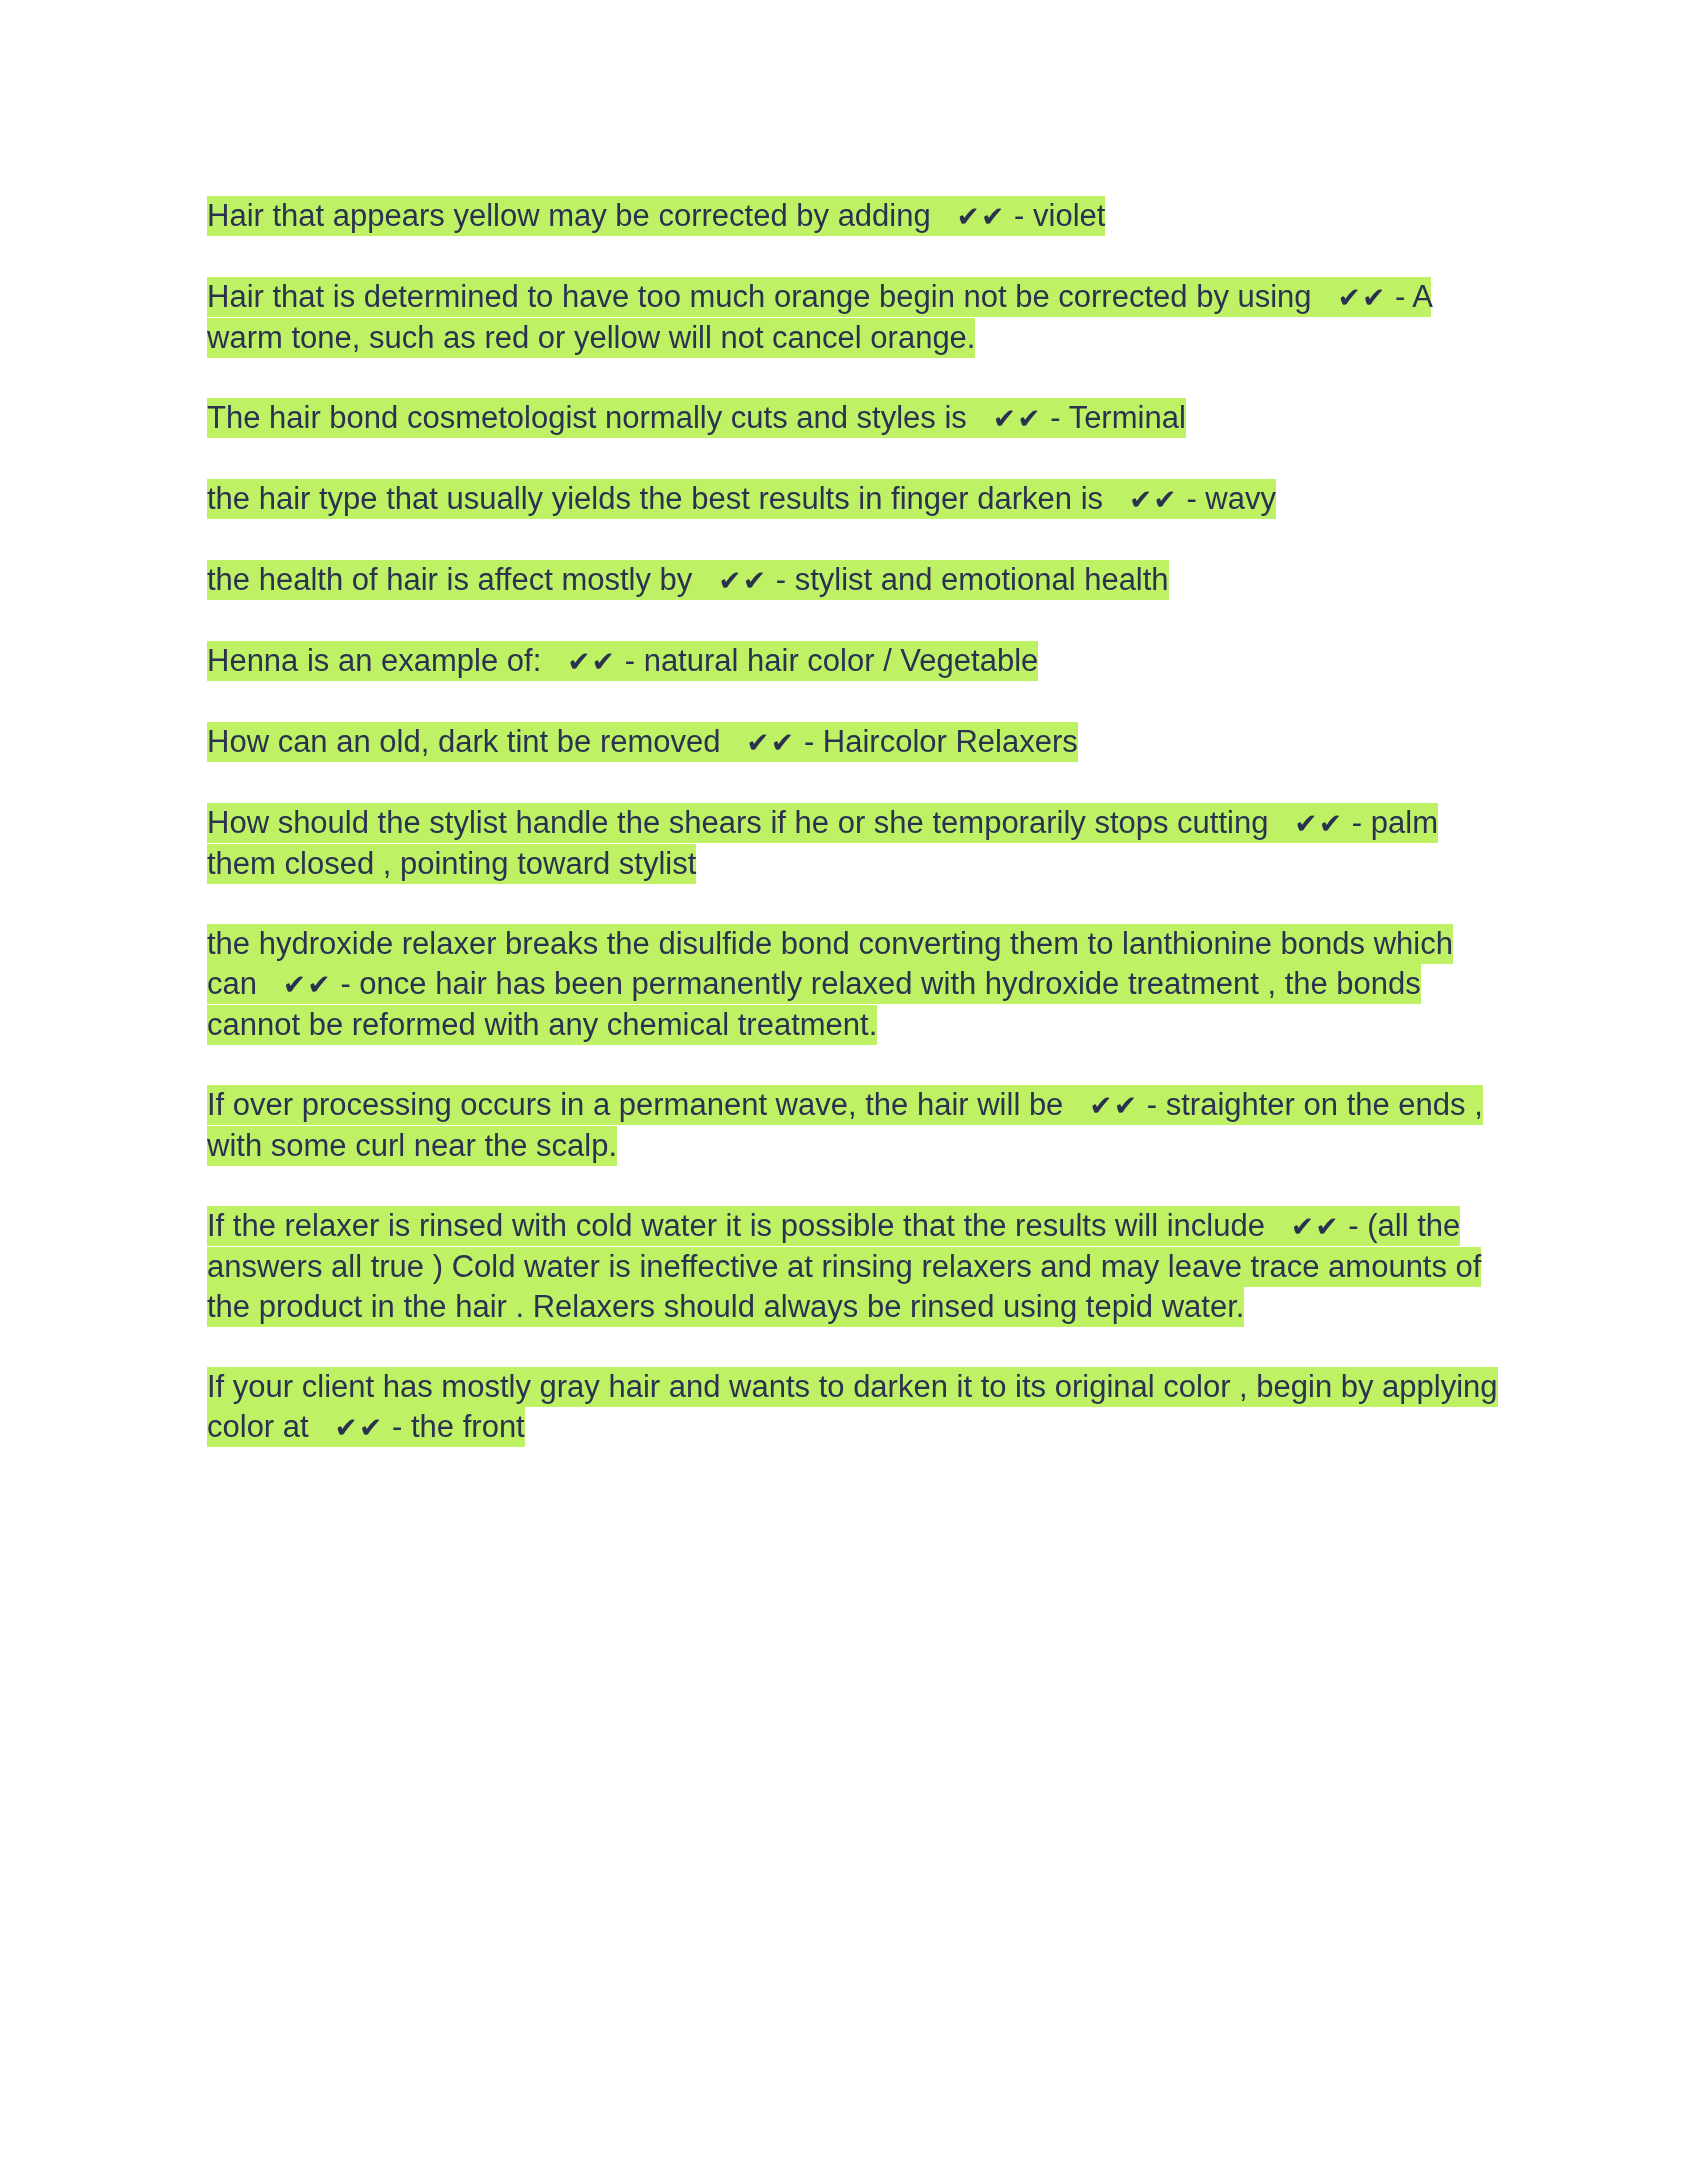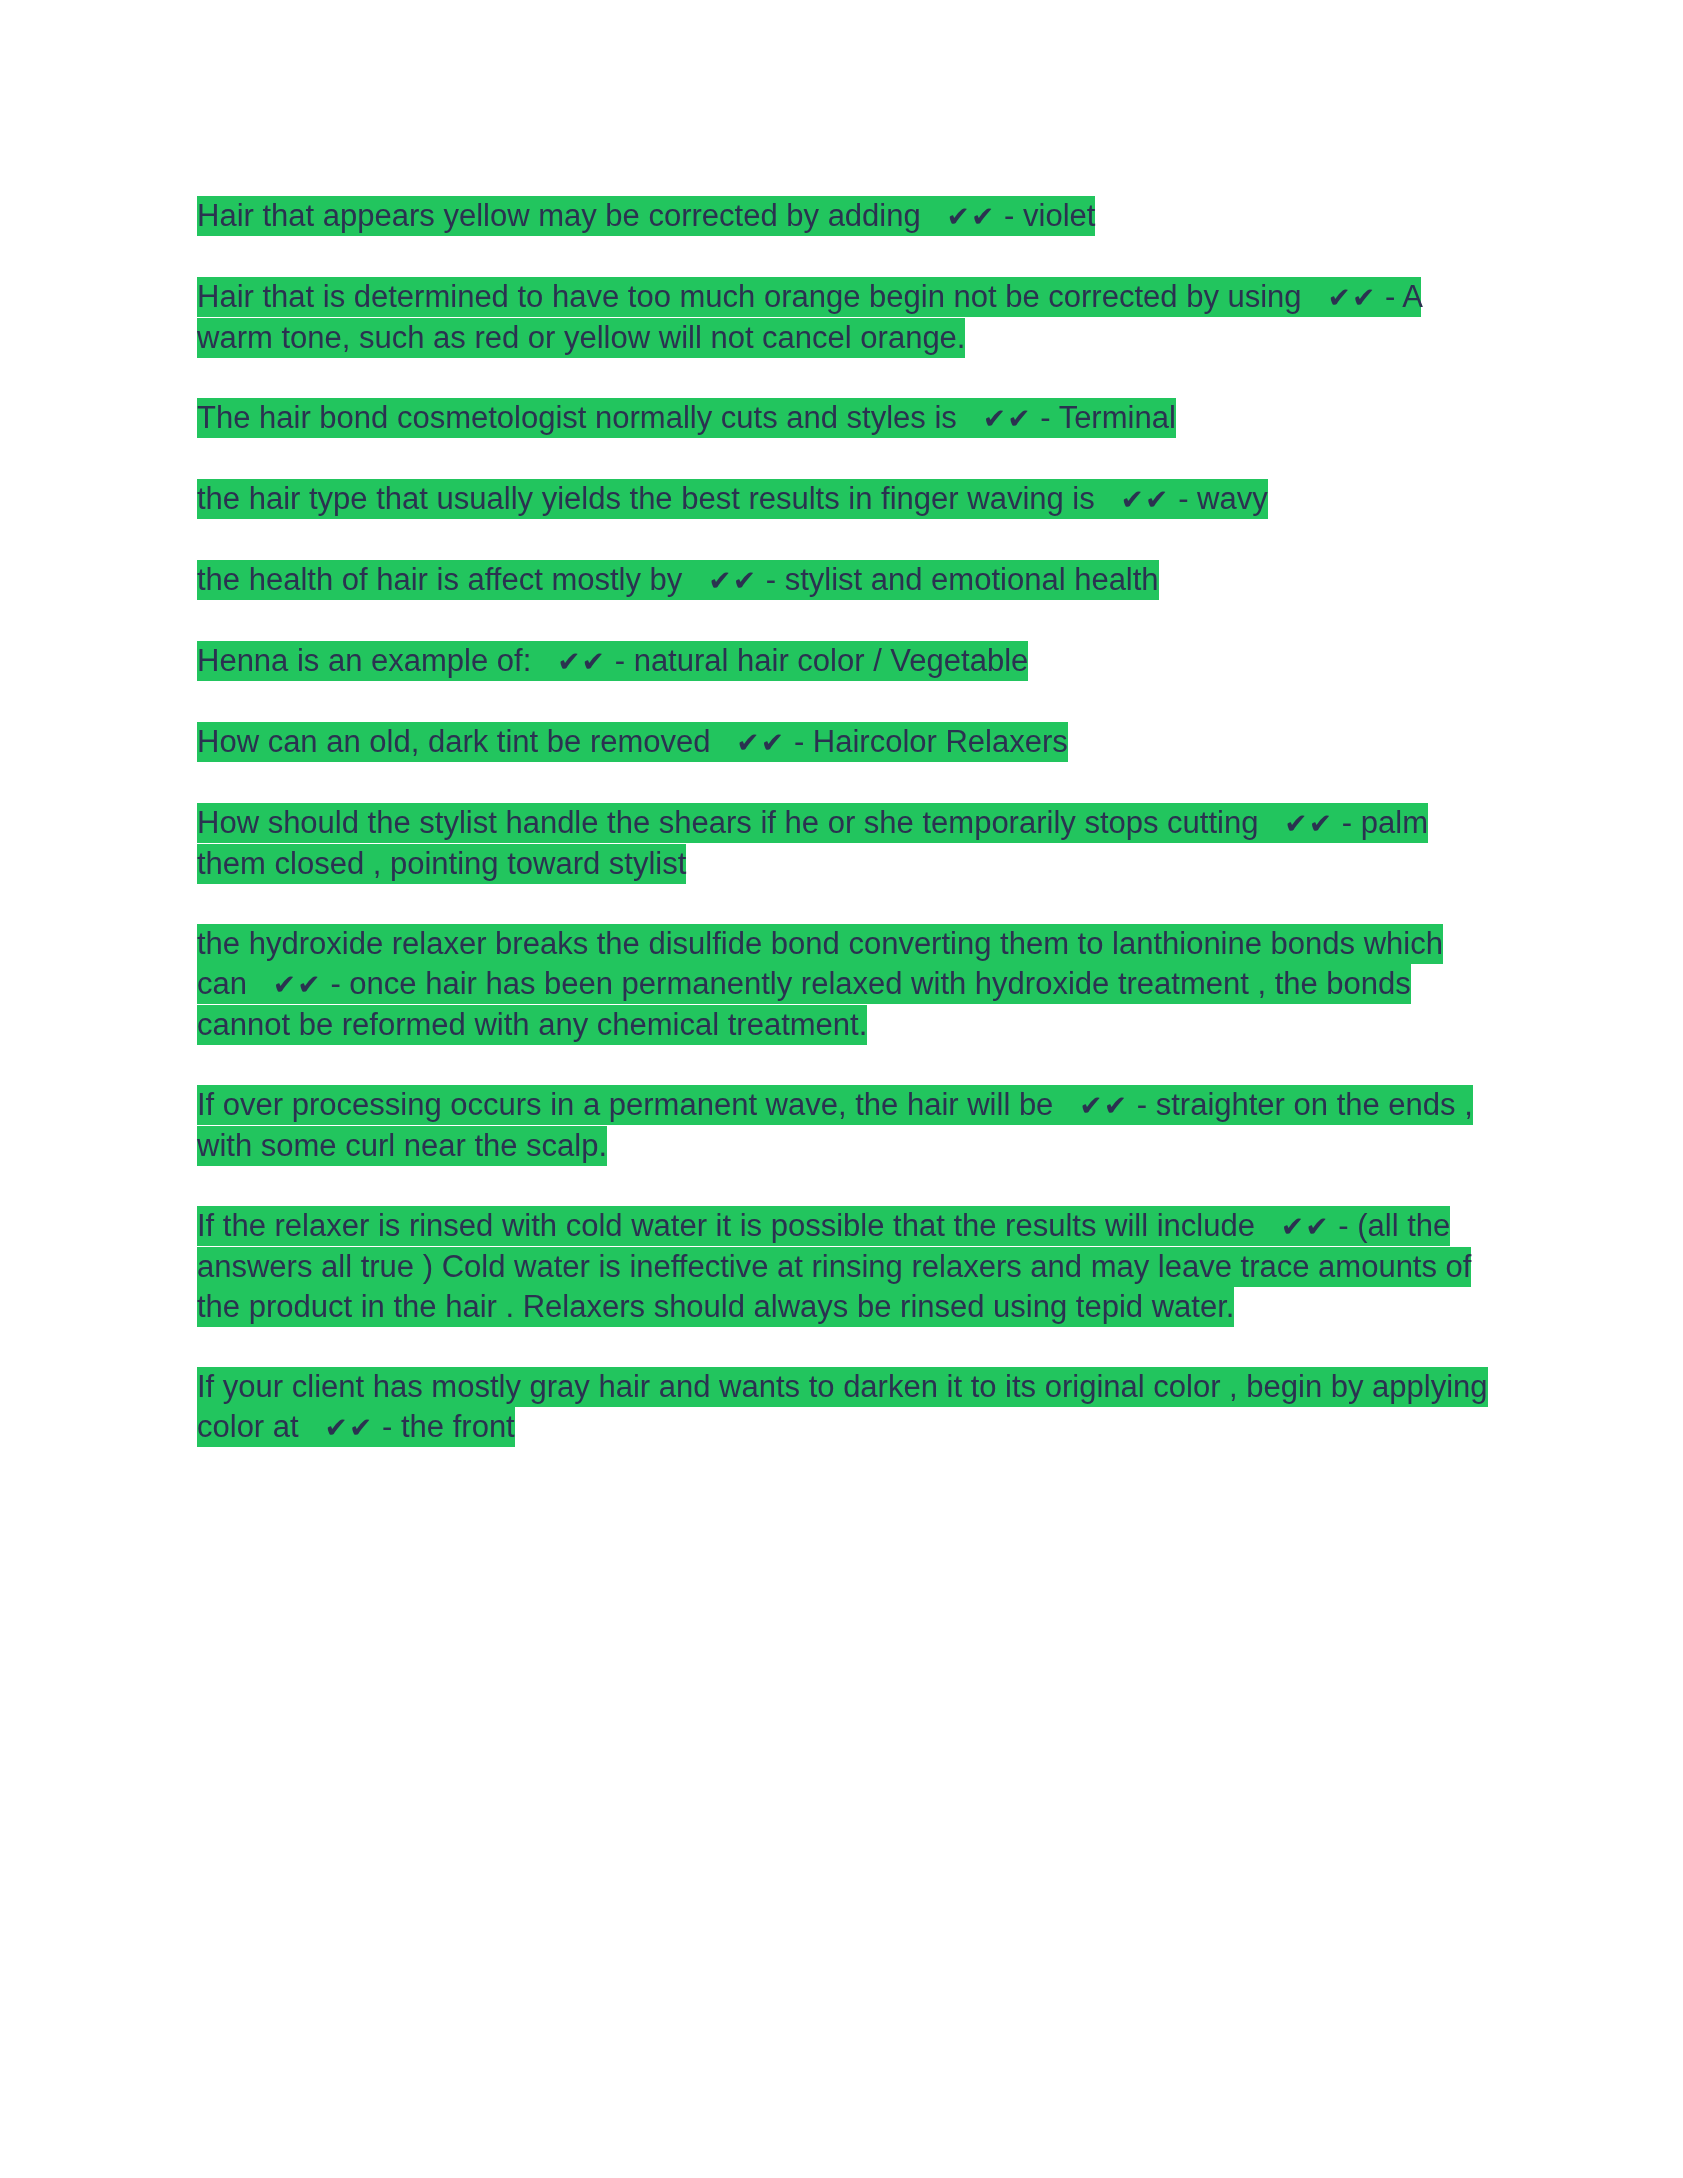--- a/index.html
+++ b/index.html
@@ -9,39 +9,40 @@
     left: 197px;
     top: 196px;
     width: 1307px;
     font-family: "Liberation Sans", sans-serif;
     font-size: 31px;
     line-height: 40px;
     color: #2b3250;
   }
   .qa { margin: 0 0 40px 0; }
   .qa span.hl {
-    background: #22c55e;
+    background: #bef264;
     -webkit-box-decoration-break: clone;
     box-decoration-break: clone;
     padding: 2px 0 3px 0;
+    margin-left: 10px;
   }
   .check { font-family: "DejaVu Sans", sans-serif; font-size: 28px; letter-spacing: 1px; }
 </style>
 </head>
 <body>
 
 <div class="page">
 
   <p class="qa"><span class="hl"><span>Hair that appears yellow may be corrected by adding</span>&nbsp;&nbsp;&nbsp;<span class="check">✔✔</span> <span>- violet</span></span></p>
 
   <p class="qa"><span class="hl"><span>Hair that is determined to have too much orange begin not be corrected by using</span>&nbsp;&nbsp;&nbsp;<span class="check">✔✔</span> <span>- A warm tone, such as red or yellow will not cancel orange.</span></span></p>
 
   <p class="qa"><span class="hl"><span>The hair bond cosmetologist normally cuts and styles is</span>&nbsp;&nbsp;&nbsp;<span class="check">✔✔</span> <span>- Terminal</span></span></p>
 
-  <p class="qa"><span class="hl"><span>the hair type that usually yields the best results in finger waving is</span>&nbsp;&nbsp;&nbsp;<span class="check">✔✔</span> <span>- wavy</span></span></p>
+  <p class="qa"><span class="hl"><span>the hair type that usually yields the best results in finger darken is</span>&nbsp;&nbsp;&nbsp;<span class="check">✔✔</span> <span>- wavy</span></span></p>
 
   <p class="qa"><span class="hl"><span>the health of hair is affect mostly by</span>&nbsp;&nbsp;&nbsp;<span class="check">✔✔</span> <span>- stylist and emotional health</span></span></p>
 
   <p class="qa"><span class="hl"><span>Henna is an example of:</span>&nbsp;&nbsp;&nbsp;<span class="check">✔✔</span> <span>- natural hair color / Vegetable</span></span></p>
 
   <p class="qa"><span class="hl"><span>How can an old, dark tint be removed</span>&nbsp;&nbsp;&nbsp;<span class="check">✔✔</span> <span>- Haircolor Relaxers</span></span></p>
 
   <p class="qa"><span class="hl"><span>How should the stylist handle the shears if he or she temporarily stops cutting</span>&nbsp;&nbsp;&nbsp;<span class="check">✔✔</span> <span>- palm them closed , pointing toward stylist</span></span></p>
 
   <p class="qa"><span class="hl"><span>the hydroxide relaxer breaks the disulfide bond converting them to lanthionine bonds which can</span>&nbsp;&nbsp;&nbsp;<span class="check">✔✔</span> <span>- once hair has been permanently relaxed with hydroxide treatment , the bonds cannot be reformed with any chemical treatment.</span></span></p>

